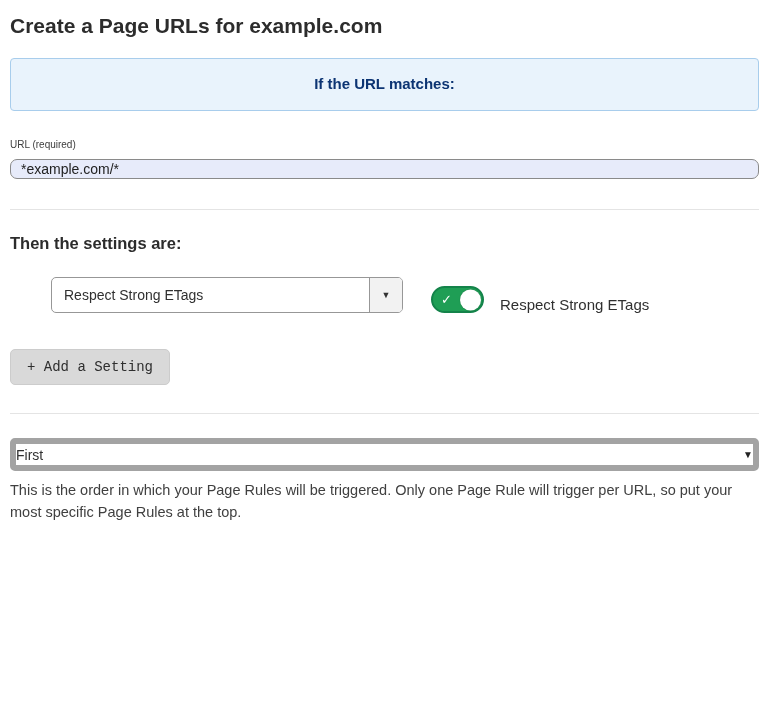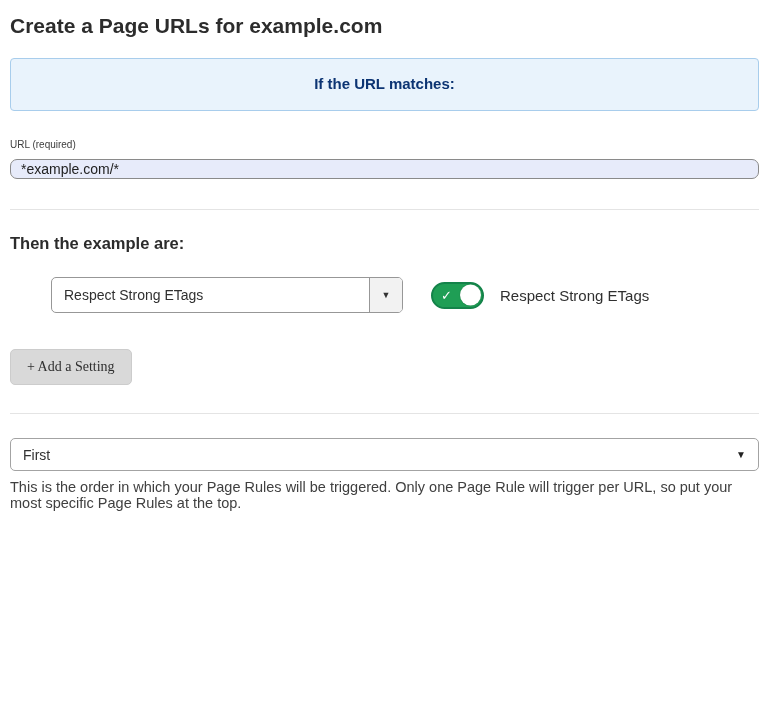--- a/index.html
+++ b/index.html
@@ -70,21 +70,21 @@
   h2.section-heading {
     font-size: 16.5px;
     font-weight: 700;
     color: #2c2c2c;
     margin-bottom: 24px;
   }
 
   
   .setting-row {
     display: flex;
-    align-items: center;
+    align-items: flex-end;
     margin-bottom: 36px;
     padding-left: 41px;
   }
   .setting-select {
     width: 352px;
     height: 36px;
     border: 1px solid #979797;
     border-radius: 5px;
     background: #ffffff;
     display: flex;
@@ -145,76 +145,76 @@
   }
   .toggle-label {
     margin-left: 16px;
     font-size: 15px;
     color: #303030;
   }
 
   
   .btn {
     display: inline-block;
-    font-family: Liberation Serif, serif;
+    font-family: Liberation Mono, monospace;
     font-size: 14px;
     border-radius: 5px;
     padding: 9px 16px;
     cursor: pointer;
     border: 1px solid transparent;
   }
   .btn-gray {
     background: #d9d9d9;
     border-color: #cccccc;
     color: #2e2e2e;
   }
   .add-setting { margin-bottom: 28px; }
 
   
   .order-select {
     width: 100%;
     height: 33px;
-    border: 1px solid #a3a3a3;
+    border: 6px solid #a3a3a3;
     border-radius: 5px;
     background: #ffffff;
     display: flex;
     align-items: center;
-    padding: 0 12px;
+    padding: 0 0;
     font-size: 14px;
     color: #303030;
     cursor: pointer;
     margin-bottom: 8px;
   }
   .order-select .value { flex: 1; }
   .order-select .caret { font-size: 10px; color: #222; }
 
   .help-text {
     font-size: 14.5px;
-    line-height: 16px;
+    line-height: 22px;
     color: #404040;
     margin-bottom: 26px;
   }
 </style>
 </head>
 <body>
 
 <div class="page">
 
   <h1 class="page-title">Create a Page URLs for example.com</h1>
 
   <div class="info-box">
     <div class="info-heading">If the URL matches:</div>
   </div>
 
   <label class="field-label">URL (required)</label>
   <input class="url-input" type="text" value="*example.com/*" style="">
 
   <hr class="divider">
 
-  <h2 class="section-heading">Then the example are:</h2>
+  <h2 class="section-heading">Then the settings are:</h2>
 
 
   <div class="setting-row">
     <div class="setting-select">
       <span class="value">Respect Strong ETags</span>
       <span class="caret-btn">
           <span>▼</span>
         </span>
     </div>
     <div class="toggle">

